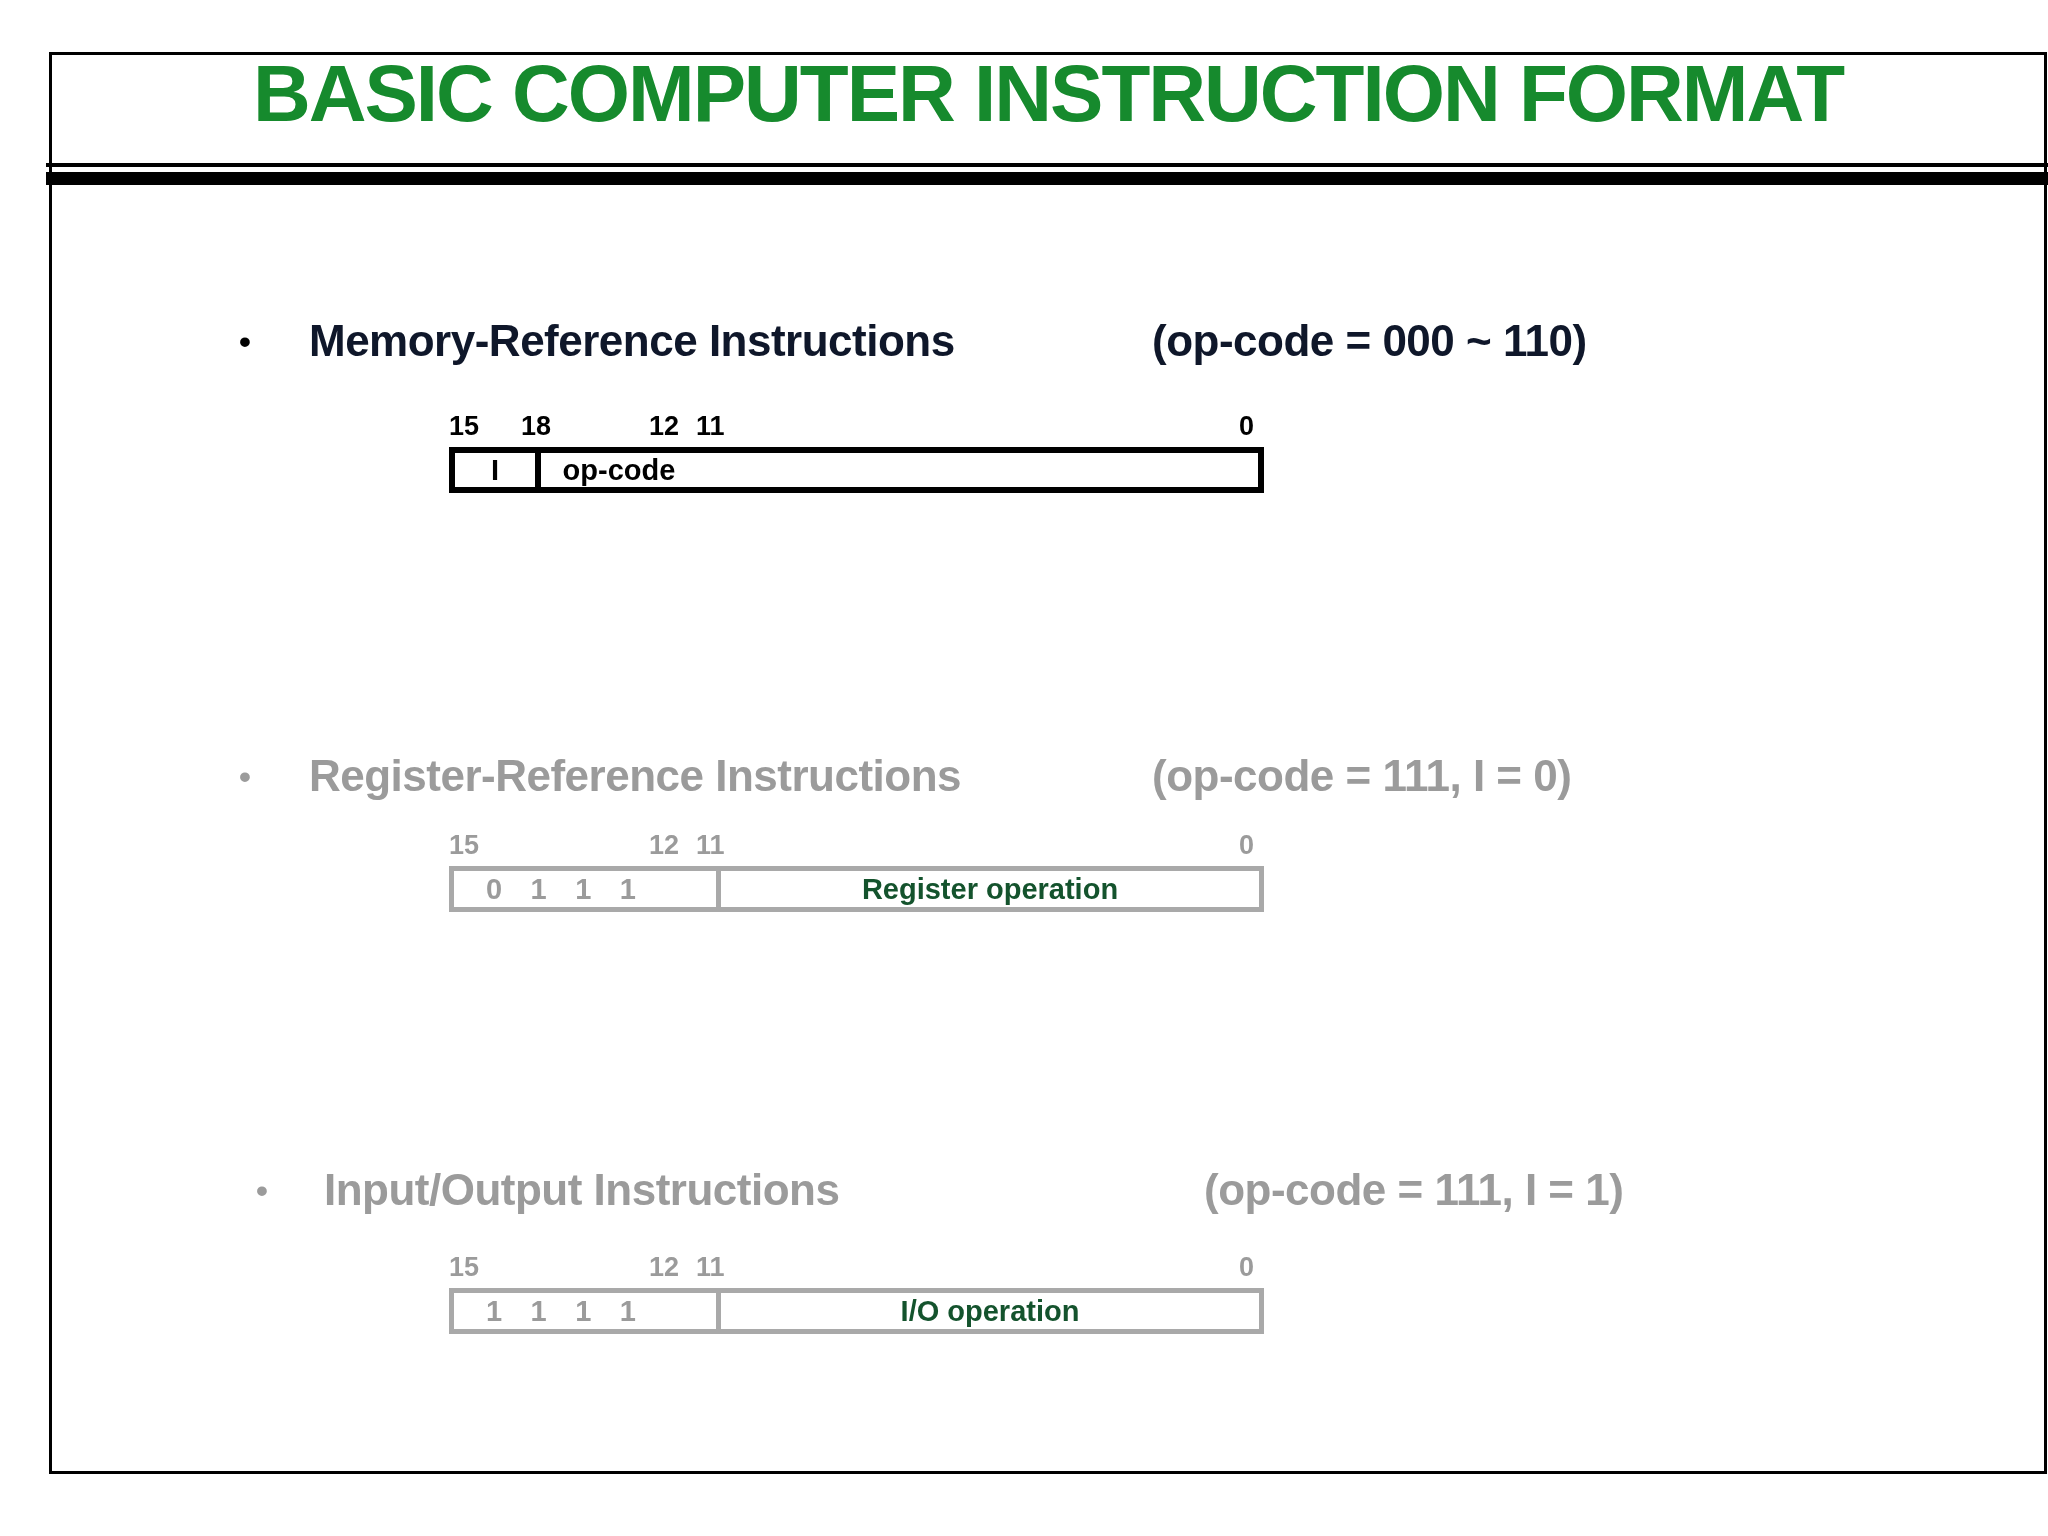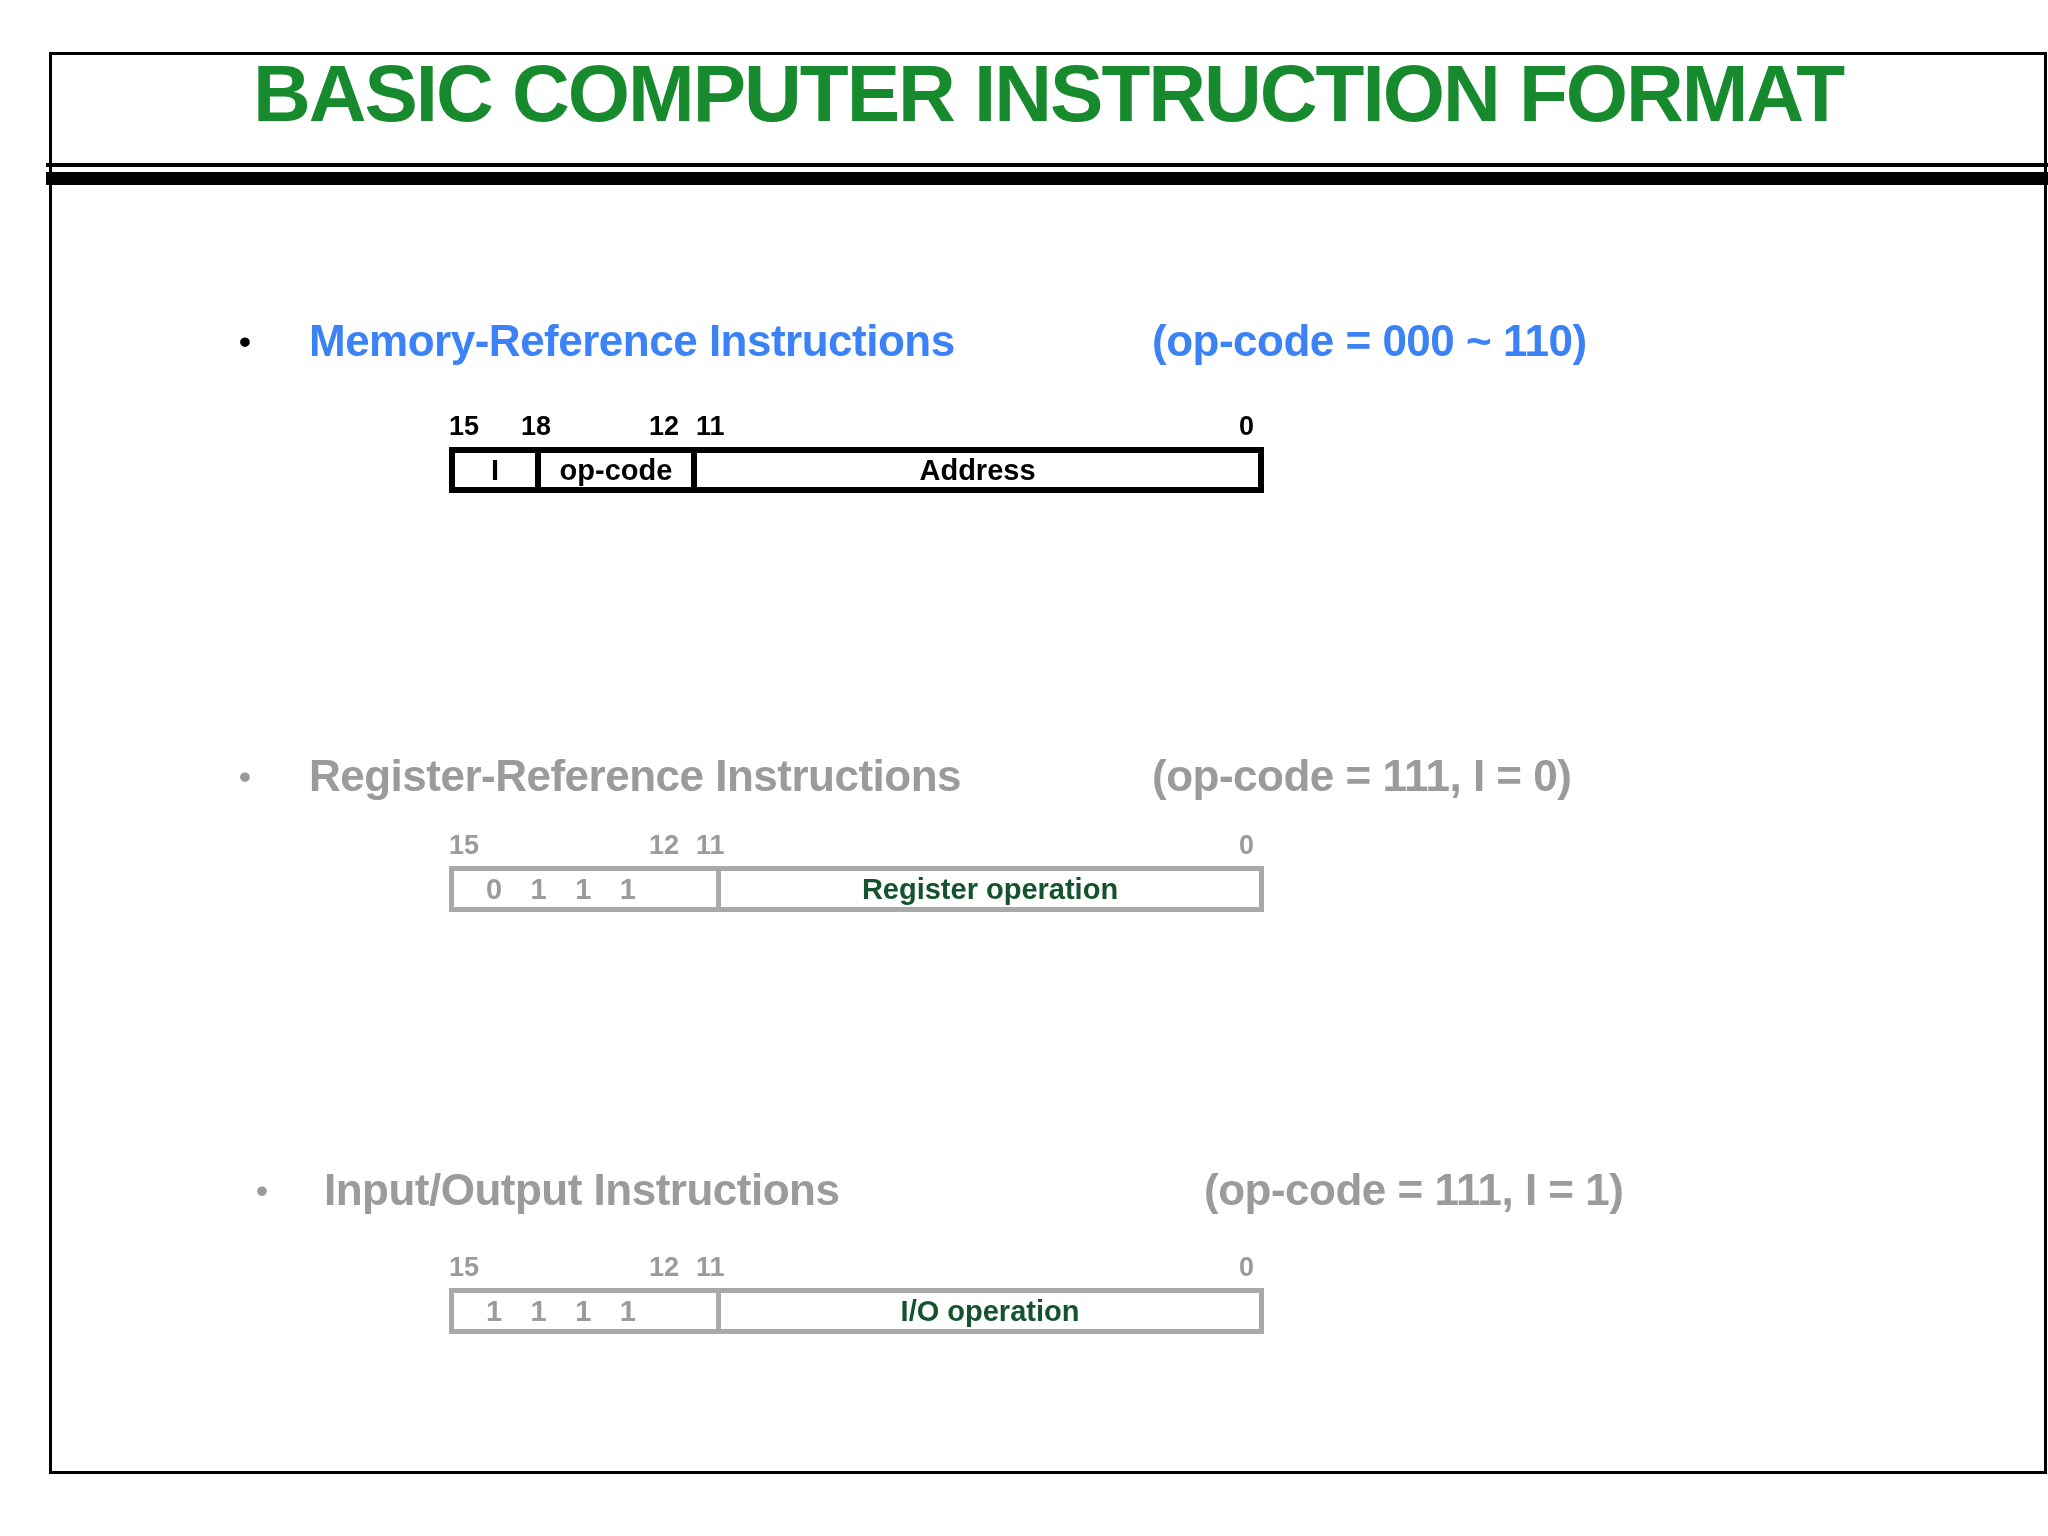--- a/index.html
+++ b/index.html
@@ -23,21 +23,21 @@
     text-align:center;color:#168A2D;
     font-size:80px;line-height:80px;font-weight:bold;letter-spacing:-2px;
     white-space:nowrap;
   }
   .rule{position:absolute;left:22px;width:2008px;background:#000;}
   .rule.thin{top:163px;height:4px;}
   .rule.thick{top:172px;height:13px;}
 
   
   .bullet{font-size:34px;line-height:50px;font-weight:bold;color:#000;}
-  .heading,.note{font-size:44px;line-height:50px;font-weight:bold;color:#3b82f6;white-space:nowrap;letter-spacing:-0.5px;}
+  .heading,.note{font-size:44px;line-height:50px;font-weight:bold;color:#0f172a;white-space:nowrap;letter-spacing:-0.5px;}
   .inactive .bullet,.inactive .heading,.inactive .note{color:#9B9B9B;}
 
   
   .bitlabel{width:60px;font-size:27px;line-height:32px;font-weight:bold;color:#000;}
   .bitlabel.gray{color:#9B9B9B;}
 
   
   .fbox{
     position:absolute;left:425px;width:815px;height:46px;
     box-sizing:border-box;display:flex;background:#fff;
@@ -79,21 +79,20 @@
 
     <span class="abs bitlabel" style="left:425px;top:410px;">15</span>
     <span class="abs bitlabel" style="left:497px;top:410px;">18</span>
     <span class="abs bitlabel" style="left:625px;top:410px;">12</span>
     <span class="abs bitlabel" style="left:672px;top:410px;">11</span>
     <span class="abs bitlabel" style="left:1215px;top:410px;">0</span>
 
     <div class="fbox black" style="top:447px;">
       <div class="cell cell-i">I</div>
       <div class="cell cell-op">op-code</div>
-      <div class="cell cell-rest">Address</div>
     </div>
   </div>
 
   <div class="inactive">
     <span class="abs bullet" style="left:215px;top:751px;">•</span>
     <span class="abs heading" style="left:285px;top:751px;">Register-Reference Instructions</span>
     <span class="abs note" style="left:1128px;top:751px;">(op-code = 111, I = 0)</span>
 
     <span class="abs bitlabel gray" style="left:425px;top:829px;">15</span>
     <span class="abs bitlabel gray" style="left:625px;top:829px;">12</span>

